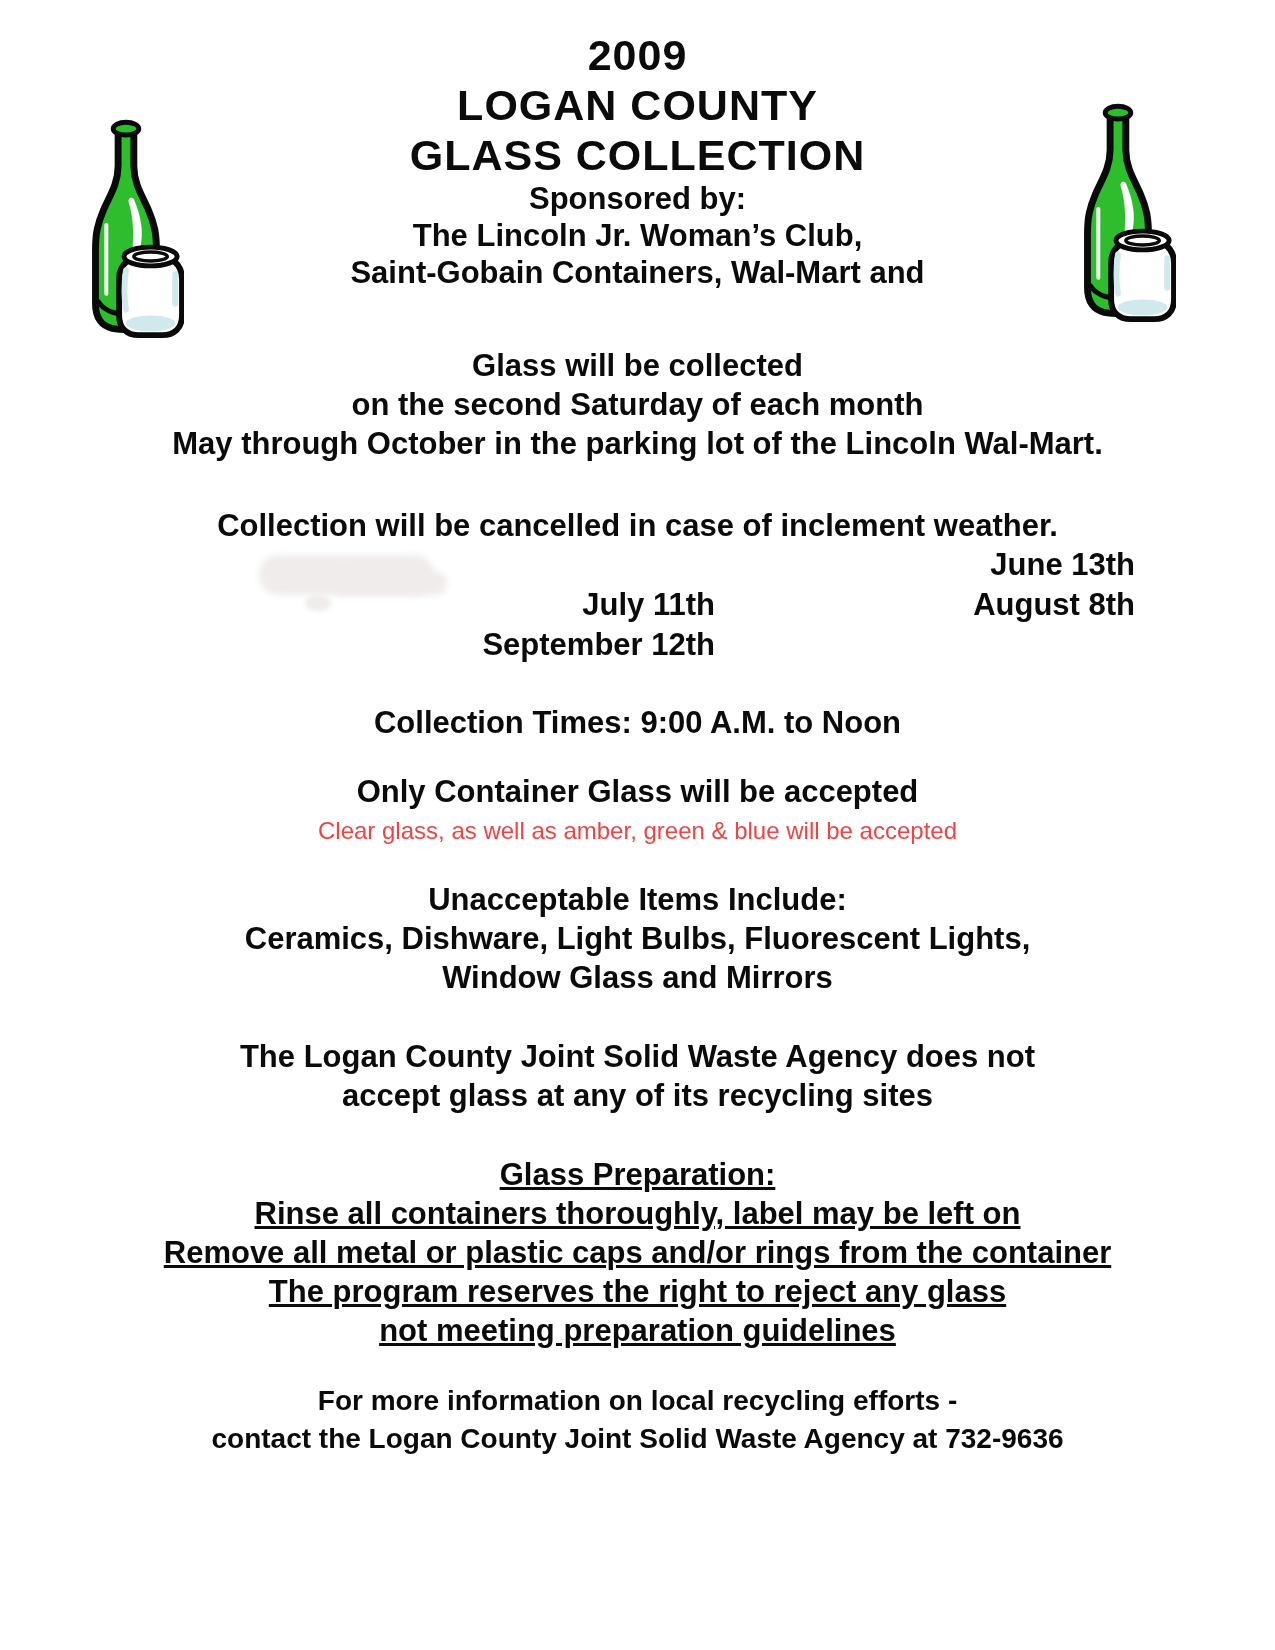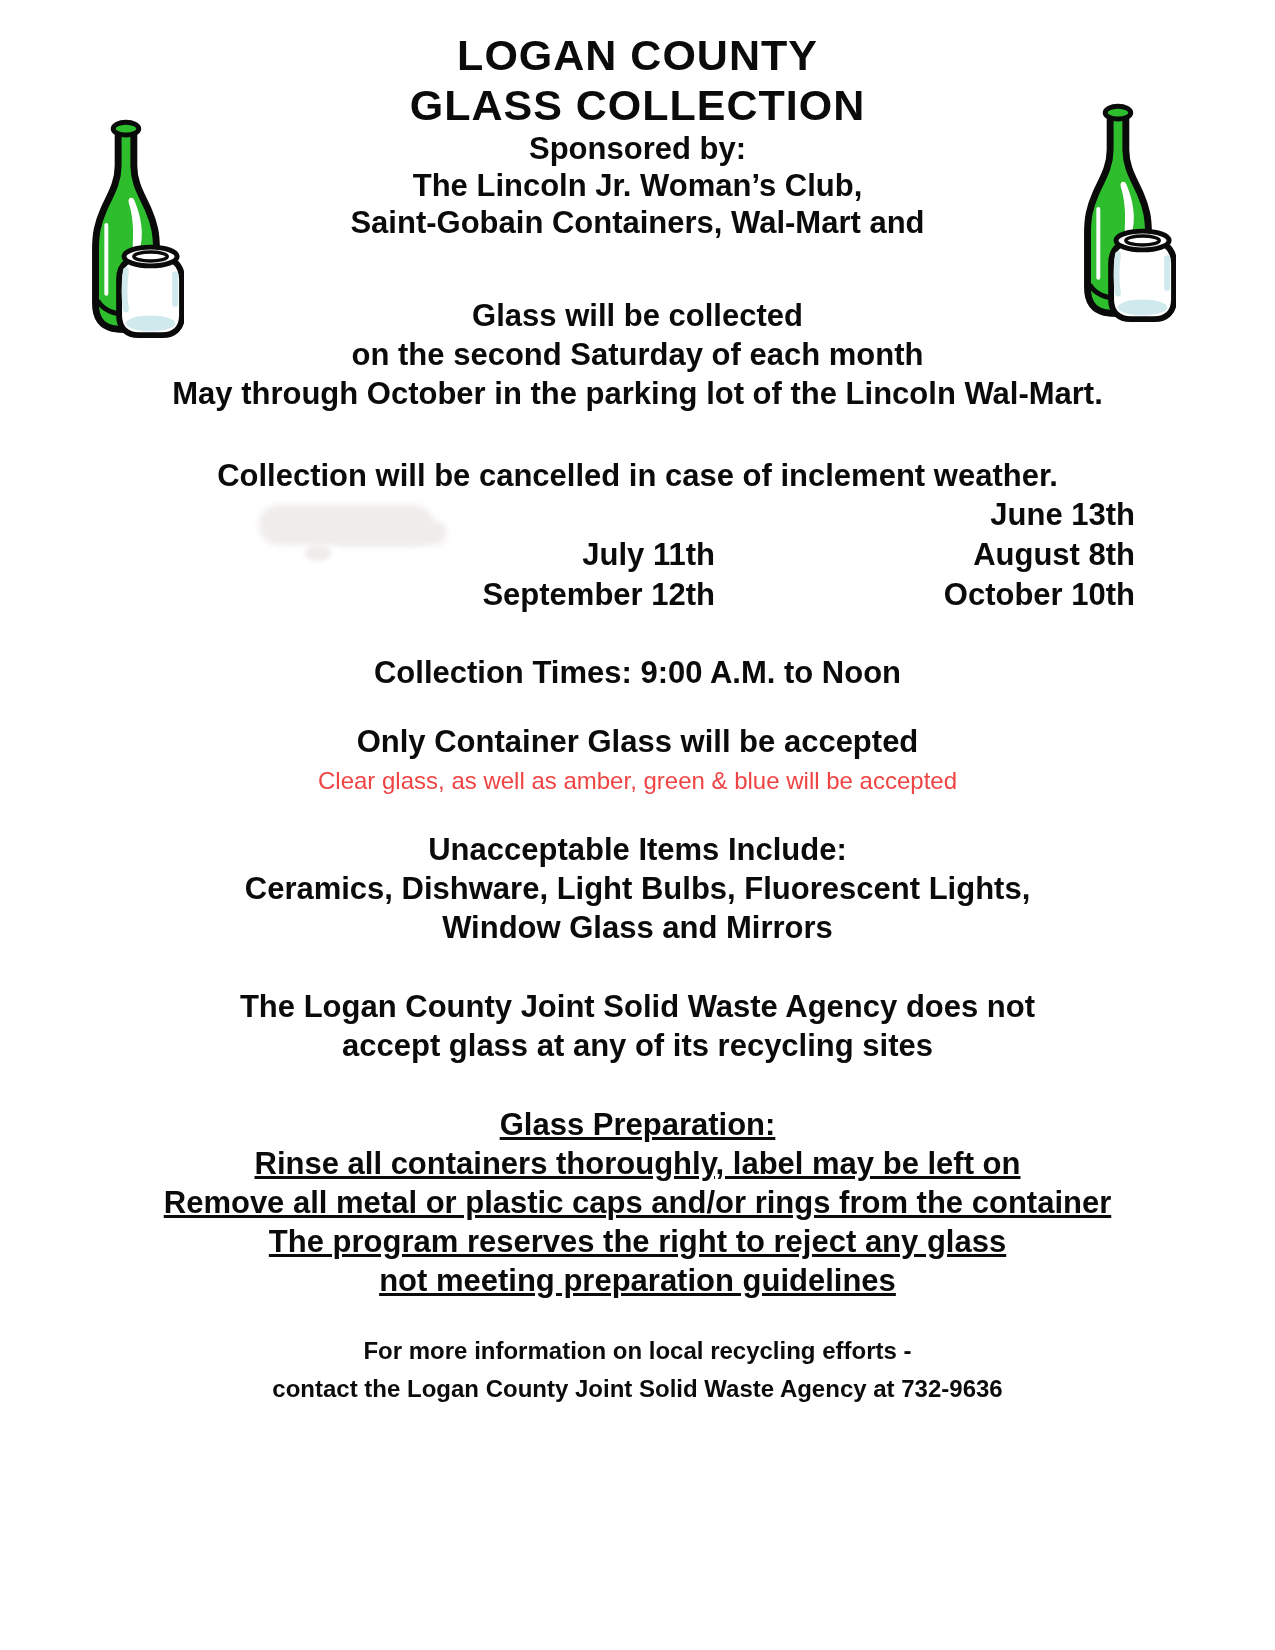--- a/index.html
+++ b/index.html
@@ -16,21 +16,21 @@
     font-family:"Liberation Sans",sans-serif;
     color:var(--text);
     overflow:hidden;
   }
   .content{position:absolute;inset:0;text-align:center;}
   .header{padding-top:30px;}
   .title-line{font-size:43px;font-weight:700;line-height:50px;letter-spacing:1px;}
   .sponsor-line{font-size:31px;font-weight:700;line-height:37px;}
   .body-line{font-size:31px;font-weight:700;line-height:39px;}
   .light-line{font-size:24px;font-weight:400;line-height:39px;color:#ef4444;}
-  .footer-line{font-size:24px;font-weight:700;line-height:38px;}
+  .footer-line{font-size:28px;font-weight:700;line-height:38px;}
 
   .section-intro{margin-top:55px;}
   .section-cancel{margin-top:43px;}
   .section-times{margin-top:38px;}
   .section-accepted{margin-top:30px;}
   .section-unacceptable{margin-top:30px;}
   .section-designated{margin-top:40px;}
   .section-preparation{margin-top:40px;text-decoration:underline;}
   .section-footer{margin-top:32px;}
 
@@ -107,20 +107,21 @@
         <path class="jar-right-tint" d="M111 168 L111 198"></path>
         <ellipse class="jar-mouth" cx="86" cy="150" rx="27" ry="9.5"></ellipse>
         <ellipse class="jar-mouth-inner" cx="86" cy="150" rx="17" ry="4.5"></ellipse>
       </g>
     </svg>
   </div>
 
   <div class="content">
 
     <div class="header">
+      <div class="title-line">2009</div>
       <div class="title-line">LOGAN COUNTY</div>
       <div class="title-line">GLASS COLLECTION</div>
       <div class="sponsor-line">Sponsored by:</div>
       <div class="sponsor-line">The Lincoln Jr. Woman’s Club,</div>
       <div class="sponsor-line">Saint-Gobain Containers, Wal-Mart and</div>
     </div>
 
     <div class="section-intro">
       <div class="body-line">Glass will be collected</div>
       <div class="body-line">on the second Saturday of each month</div>
@@ -135,21 +136,20 @@
       <div class="date-cell">
         <span></span>
         <span class="smudge-blob sm-b1"></span>
         <span class="smudge-blob sm-b2"></span>
         <span class="smudge-blob sm-b3"></span>
       </div>
       <div class="date-cell">June 13th</div>
       <div class="date-cell">July 11th</div>
       <div class="date-cell">August 8th</div>
       <div class="date-cell">September 12th</div>
-      <div class="date-cell">October 10th</div>
     </div>
 
     <div class="section-times">
       <div class="body-line">Collection Times: 9:00 A.M. to Noon</div>
     </div>
 
     <div class="section-accepted">
       <div class="body-line">Only Container Glass will be accepted</div>
       <div class="light-line">Clear glass, as well as amber, green &amp; blue will be accepted</div>
     </div>

